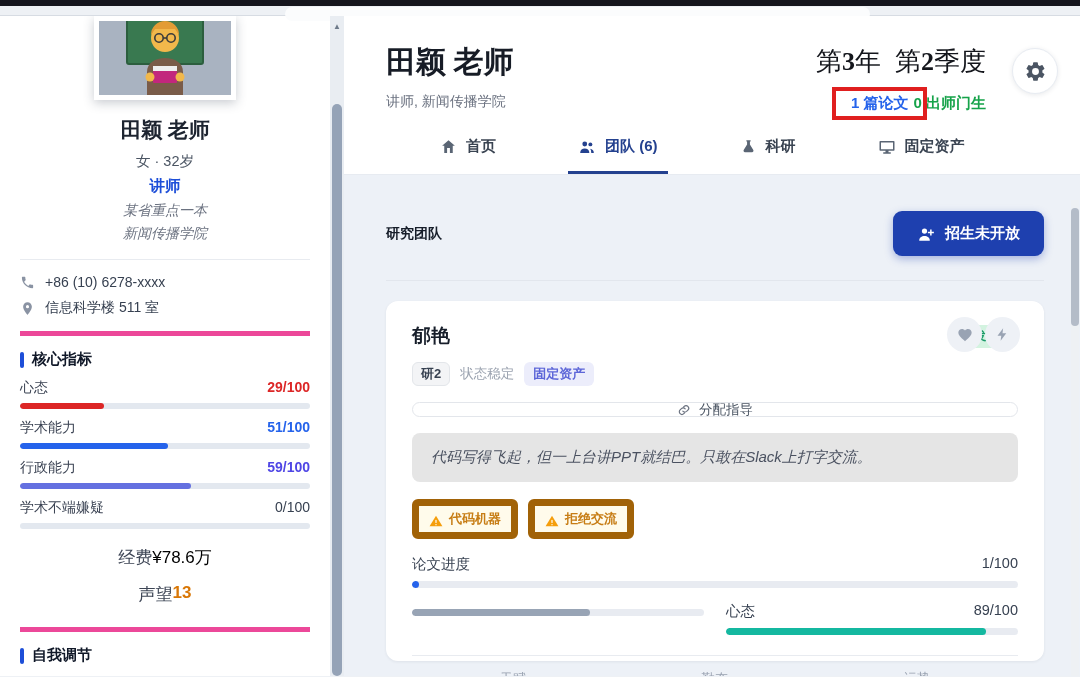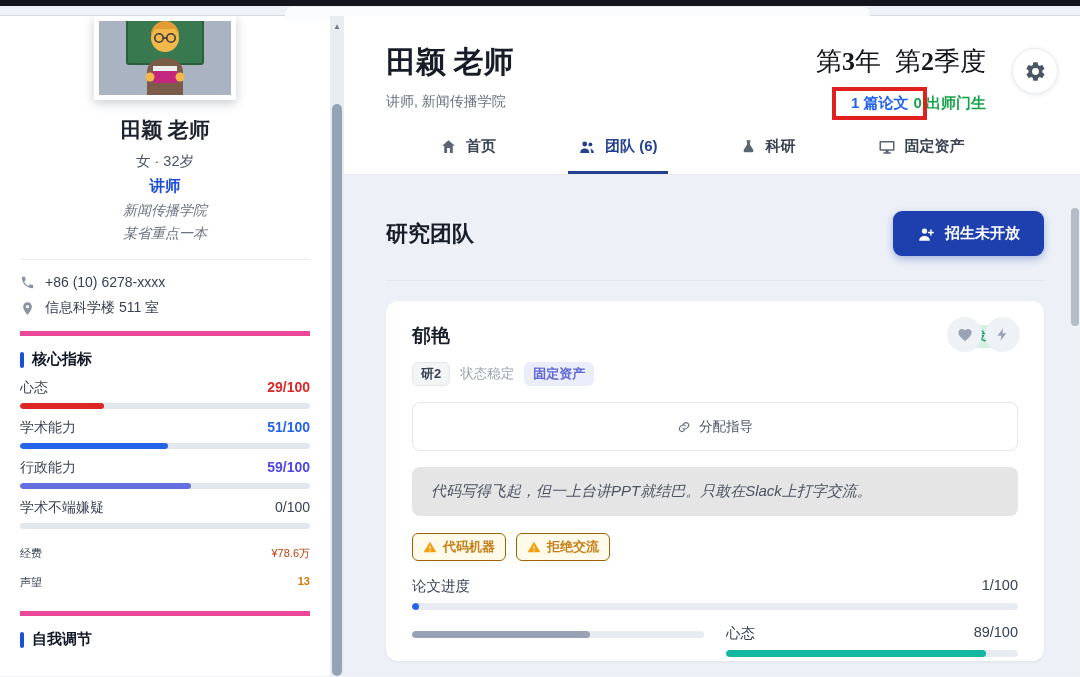--- a/index.html
+++ b/index.html
@@ -29,22 +29,22 @@
   .c-row svg { flex:0 0 15px; }
   .sec-head { display:flex; align-items:center; gap:8px; margin:14px 20px 10px;
     border-top:5px solid #ec4899; padding-top:14px; }
   .sec-bar { width:4px; height:16px; border-radius:2px; background:#1d4ed8; }
   .sec-txt { font-size:15px; font-weight:bold; color:#101828; }
   .metric { margin:0 20px 4px; }
   .m-top { display:flex; justify-content:space-between; font-size:14px; color:#3c4454; }
   .m-val { font-weight:bold; }
   .m-track { height:6px; background:#e3e8ef; border-radius:3px; margin:6px 0 10px; overflow:hidden; }
   .m-fill { height:100%; border-radius:3px; }
-  .kv { display:flex; justify-content:space-between; margin:0 20px; padding:7px 0; font-size:11px; color:#3c4454; }
-  .kv .v { color:#c2410c; }
+  .kv { display:flex; justify-content:center; margin:0 20px; padding:7px 0; font-size:17px; color:#3c4454; }
+  .kv .v { color:#000000; }
   .kv .v.orange { color:#d97706; font-weight:bold; }
 
   
   .side-scroll { width:14px; flex:0 0 14px; background:#e9edf2; position:relative; }
   .ss-arrow { display:block; text-align:center; color:#6e7a8a; font-size:8px; padding-top:6px; }
   .ss-thumb { position:absolute; left:2px; right:2px; top:88px; bottom:0; background:#95a3b7; border-radius:5px; }
 
   
   .main { flex:1; position:relative; background:#edf1f7; overflow:hidden; }
   .m-header { background:#fff; padding:26px 70px 0 42px; border-bottom:1px solid #e7ebf1; position:relative; }
@@ -63,48 +63,48 @@
     display:flex; align-items:center; justify-content:center; }
   .tabs { display:flex; gap:62px; margin:26px 0 0 44px; }
   .tab { display:flex; align-items:center; gap:9px; font-size:15px; font-weight:bold;
     color:#3a4452; padding:0 10px 15px; border-bottom:3px solid transparent; }
   .tab svg { fill:#5a6574; }
   .tab.active { color:#24418f; border-bottom-color:#24418f; }
   .tab.active svg { fill:#24418f; }
 
   .content { padding:36px 36px 0 42px; }
   .sec-row { display:flex; justify-content:space-between; align-items:center; }
-  .sec-title { font-size:22px; font-weight:bold; color:#171e2a; }
+  .sec-title { font-size:14px; font-weight:bold; color:#171e2a; }
   .recruit-btn { display:flex; align-items:center; gap:10px; background:#1e40af; color:#fff;
     font-size:15px; font-weight:bold; padding:13px 24px; border-radius:9px;
     box-shadow:0 3px 8px rgba(30,64,175,.35); }
   .sec-div { border-top:1px solid #e2e6ed; margin-top:24px; }
 
   .card { background:#fff; border-radius:12px; margin-top:20px; padding:22px 26px;
     box-shadow:0 1px 3px rgba(30,40,60,.07); position:relative; height:360px; }
   .stu-name { font-size:19px; font-weight:bold; color:#171e2a; }
   .badge-row { display:flex; align-items:center; gap:10px; margin-top:13px; }
   .b-grade { font-size:13px; font-weight:bold; color:#374151; background:#f3f4f6;
     border:1px solid #e3e6ea; border-radius:6px; padding:2px 8px; }
   .b-status { font-size:13.5px; color:#9aa2af; }
   .b-trait { font-size:13px; font-weight:bold; color:#5d66d8; background:#ecedfb;
     border-radius:6px; padding:3px 9px; }
   .corner { position:absolute; top:16px; right:22px; width:80px; height:44px; }
   .pub-badge { position:absolute; top:24px; right:36px; z-index:1; font-size:12.5px; font-weight:bold;
     color:#1b9a6a; background:#d3f3e0; border-radius:6px; padding:3px 9px; white-space:nowrap; }
   .circ { position:absolute; top:0; width:35px; height:35px; border-radius:50%; background:#eef1f6;
     display:flex; align-items:center; justify-content:center; z-index:2; }
   .circ.heart { right:40px; } .circ.bolt { right:2px; }
-  .assign-btn { margin-top:16px; height:49px; border:1px solid #e3e6eb; border-radius:8px; background:#fff;
+  .assign-btn { margin-top:16px; height:15px; border:1px solid #e3e6eb; border-radius:8px; background:#fff;
     display:flex; align-items:center; justify-content:center; gap:8px; font-size:13.5px; color:#4b5563; }
   .quote { margin-top:16px; background:#e5e5e5; border-radius:8px; padding:15px 19px;
     font-size:15px; font-style:italic; color:#4a5160; }
   .warn-row { display:flex; gap:10px; margin-top:17px; }
-  .warn { display:flex; align-items:center; gap:6px; font-size:13px; font-weight:bold; color:#c77d15;
-    background:#fffbeb; border:1px solid #a16207; border-radius:6px; padding:4px 10px; }
+  .warn { display:flex; align-items:flex-end; gap:6px; font-size:13px; font-weight:bold; color:#c77d15;
+    background:#fffbeb; border:7px solid #a16207; border-radius:6px; padding:4px 10px; }
   .p-row { display:flex; justify-content:space-between; font-size:14.5px; color:#374151; margin-top:16px; }
   .p-track { height:7px; background:#e8ebf1; border-radius:4px; margin-top:7px; overflow:hidden; }
   .p-fill { height:100%; border-radius:4px; min-width:7px; }
   .two-col { display:flex; gap:22px; margin-top:14px; }
   .col { flex:1; }
   .foot-div { border-top:1px solid #e8ebf0; margin-top:20px; }
   .foot { display:flex; margin-top:14px; }
   .foot span { flex:1; text-align:center; font-size:13.5px; color:#98a1b0; }
 
   
@@ -135,22 +135,22 @@
           <path d="M38 80V54c0-9 8-14 18-14s18 5 18 14v26z" fill="#7a5c49"></path>
           <rect x="44" y="48" width="24" height="5" fill="#efefef"></rect>
           <rect x="44" y="53" width="24" height="12" rx="1" fill="#c2277d"></rect>
           <circle cx="41" cy="59" r="4.5" fill="#f2b84b"></circle>
           <circle cx="71" cy="59" r="4.5" fill="#f2b84b"></circle>
         </svg>
       </div>
       <div class="s-name">田颖 老师</div>
       <div class="s-meta">女 · 32岁</div>
       <div class="s-title">讲师</div>
+      <div class="s-it">某省重点一本</div>
       <div class="s-it">新闻传播学院</div>
-      <div class="s-it">某省重点一本</div>
 
       <div class="contact">
         <div class="c-row">
           <svg width="15" height="15" viewBox="0 0 24 24">
               <path fill="#8a93a3" d="M6.6 10.8c1.4 2.8 3.8 5.1 6.6 6.6l2.2-2.2c.3-.3.7-.4 1-.2 1.1.4 2.3.6 3.6.6.6 0 1 .4 1 1V20c0 .6-.4 1-1 1C10.8 21 3 13.2 3 3.9c0-.6.4-1 1-1h3.5c.6 0 1 .4 1 1 0 1.2.2 2.4.6 3.6.1.3 0 .7-.2 1z"></path>
             </svg>
           <span>+86 (10) 6278-xxxx</span>
         </div>
         <div class="c-row">
           <svg width="15" height="15" viewBox="0 0 24 24">

